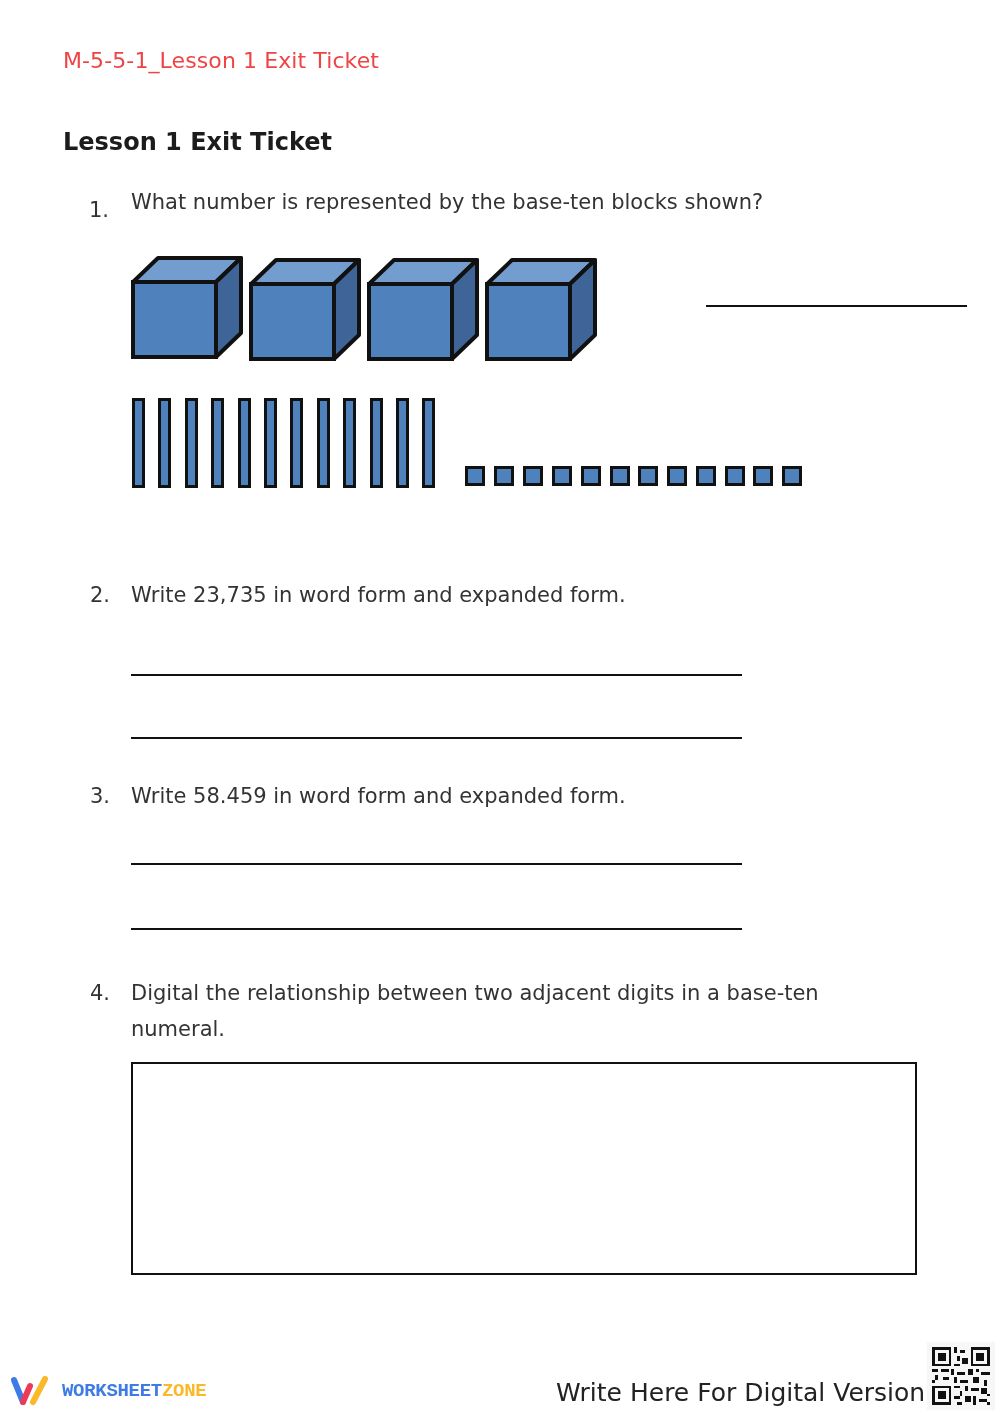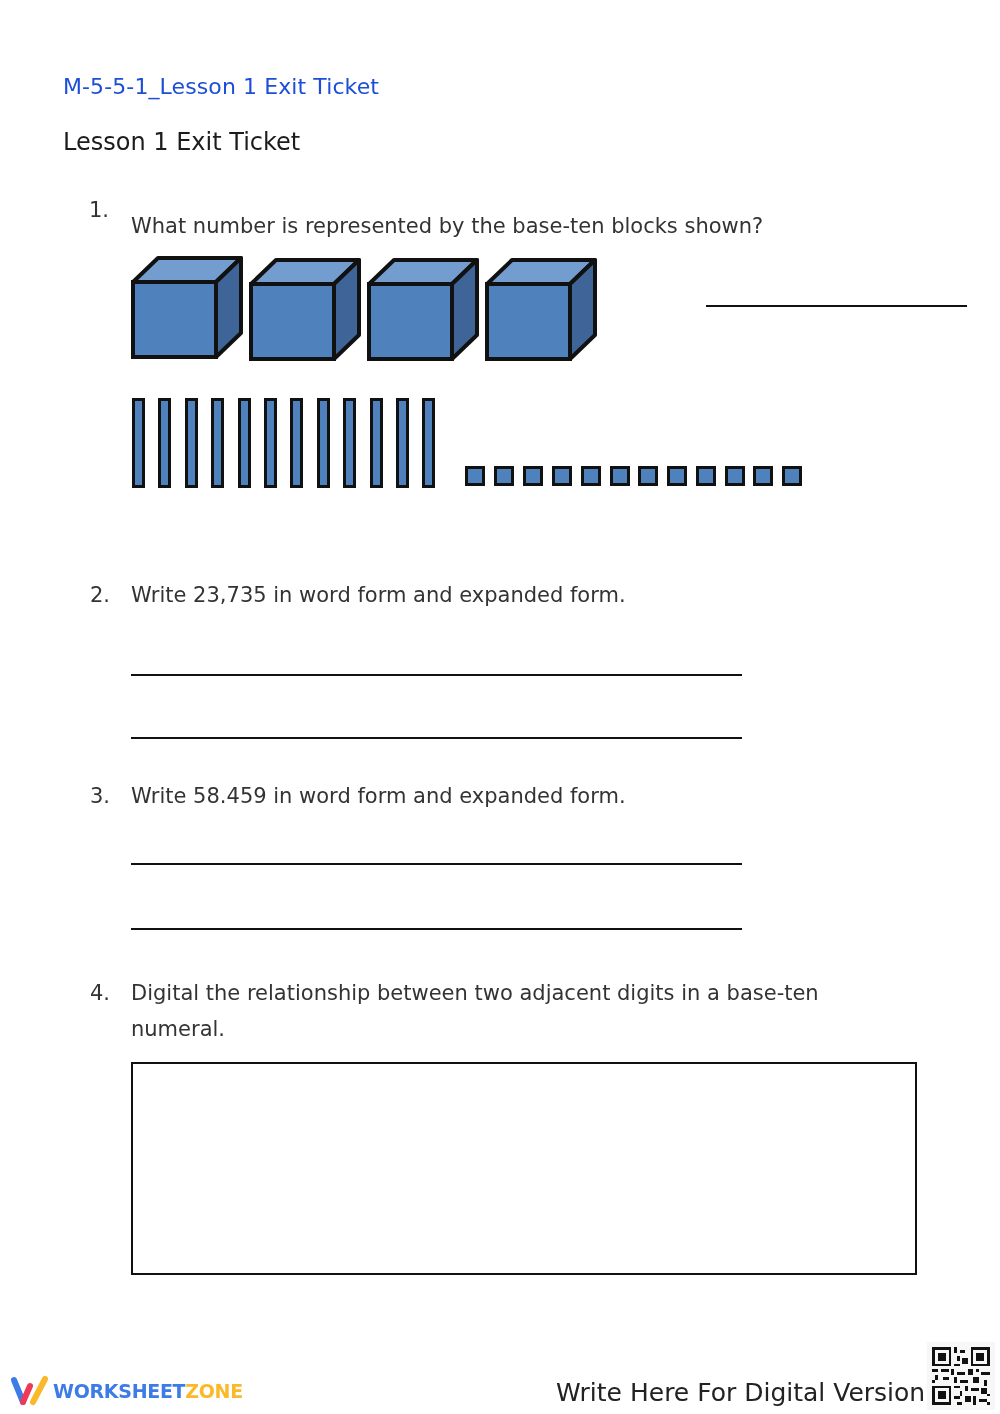--- a/index.html
+++ b/index.html
@@ -1,43 +1,43 @@
 <!DOCTYPE html>
 <html><head>
   <meta charset="utf-8">
   <style>
     html, body { margin: 0; padding: 0; background: #ffffff; }
     body { width: 1000px; height: 1414px; position: relative; overflow: hidden;
            font-family: "DejaVu Sans", sans-serif; color: #222; }
     .abs { position: absolute; }
-    .doc-id { left: 63px; top: 74px; font-size: 22px; color: #1d4ed8; letter-spacing: 0.1px; white-space: nowrap; }
-    .title { left: 63px; top: 128px; font-size: 24px; font-weight: normal; color: #1c1c1c; white-space: nowrap; }
+    .doc-id { left: 63px; top: 48px; font-size: 22px; color: #ef4444; letter-spacing: 0.1px; white-space: nowrap; }
+    .title { left: 63px; top: 128px; font-size: 24px; font-weight: bold; color: #1c1c1c; white-space: nowrap; }
     .qnum { font-size: 21px; color: #333; white-space: nowrap; }
     .qtext { font-size: 21px; color: #333; line-height: 36px; }
     .line { position: absolute; height: 0; border-top: 2.5px solid #111; }
     .cube { position: absolute; width: 112px; height: 106px; }
     .rod { position: absolute; width: 7px; height: 84px; background: #4f81bd; border: 3px solid #111; }
     .unit { position: absolute; width: 14px; height: 14px; background: #4f81bd; border: 3px solid #111; }
     .answer-box { position: absolute; left: 131px; top: 1062px; width: 782px; height: 209px; border: 2.5px solid #111; background: #fff; }
     .footer-logo { left: 10px; top: 1374px; display: flex; align-items: center; }
-    .logo-text { font-size: 19px; font-weight: bold; letter-spacing: -0.3px; margin-left: 3px; white-space: nowrap; }
+    .logo-text { font-size: 19px; font-weight: bold; letter-spacing: -0.3px; margin-left: 12px; white-space: nowrap; font-family: Liberation Mono, monospace; }
     .logo-w { color: #3d7be6; }
     .logo-z { color: #fbb829; }
     .scan-text { left: 556px; top: 1378px; font-size: 25px; color: #222; white-space: nowrap; }
     .qr { left: 927px; top: 1342px; width: 68px; height: 68px; background: #f7f7f7; }
   </style>
 </head>
 <body>
 
 <div class="abs doc-id">M-5-5-1_Lesson 1 Exit Ticket</div>
 <div class="abs title">Lesson 1 Exit Ticket</div>
 
 <div>
   <div class="abs qnum" style="left:89px; top:198px;">1.</div>
-  <div class="abs qtext" style="left:131px; top:208px; white-space:nowrap;text-align:center;">What number is represented by the base-ten blocks shown?</div>
+  <div class="abs qtext" style="left:131px; top:184px; white-space:nowrap;text-align:center;">What number is represented by the base-ten blocks shown?</div>
 
   <div>
     <div>
       <svg class="cube" style="left:131px; top:255px;" viewBox="0 0 112 106">
         <polygon points="2,27 27,3 110,3 85,27" fill="#739ccf" stroke="#111" stroke-width="4" stroke-linejoin="round"></polygon>
         <polygon points="85,27 110,3 110,78 85,102" fill="#3e6498" stroke="#111" stroke-width="4" stroke-linejoin="round"></polygon>
         <rect x="2" y="27" width="83" height="75" fill="#4f81bd" stroke="#111" stroke-width="4"></rect>
       </svg>
       <svg class="cube" style="left:249px; top:257px;" viewBox="0 0 112 106">
         <polygon points="2,27 27,3 110,3 85,27" fill="#739ccf" stroke="#111" stroke-width="4" stroke-linejoin="round"></polygon>

